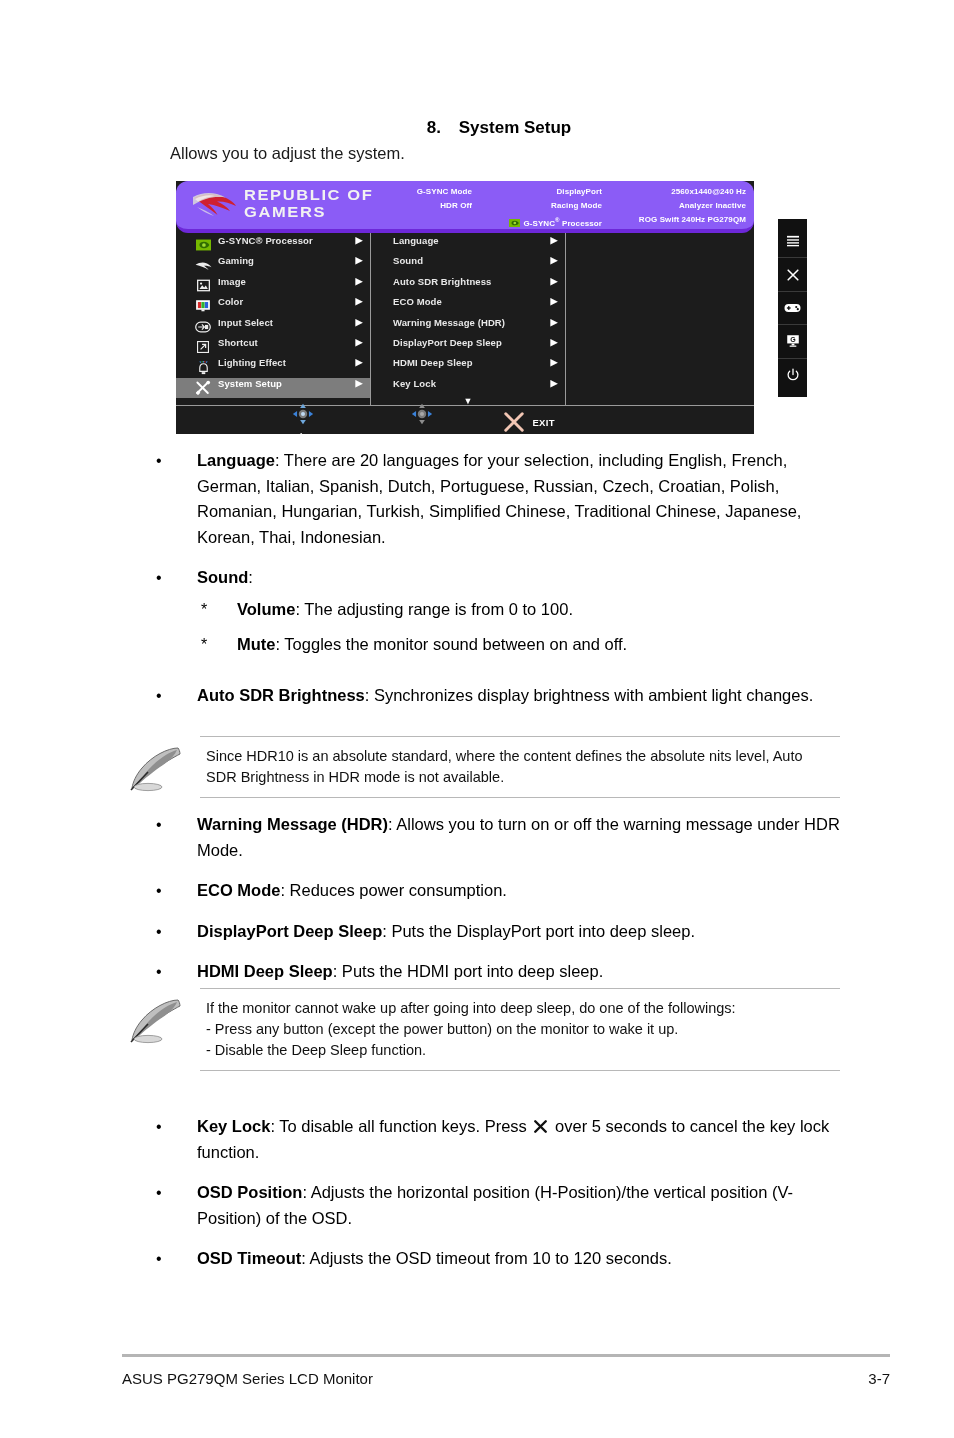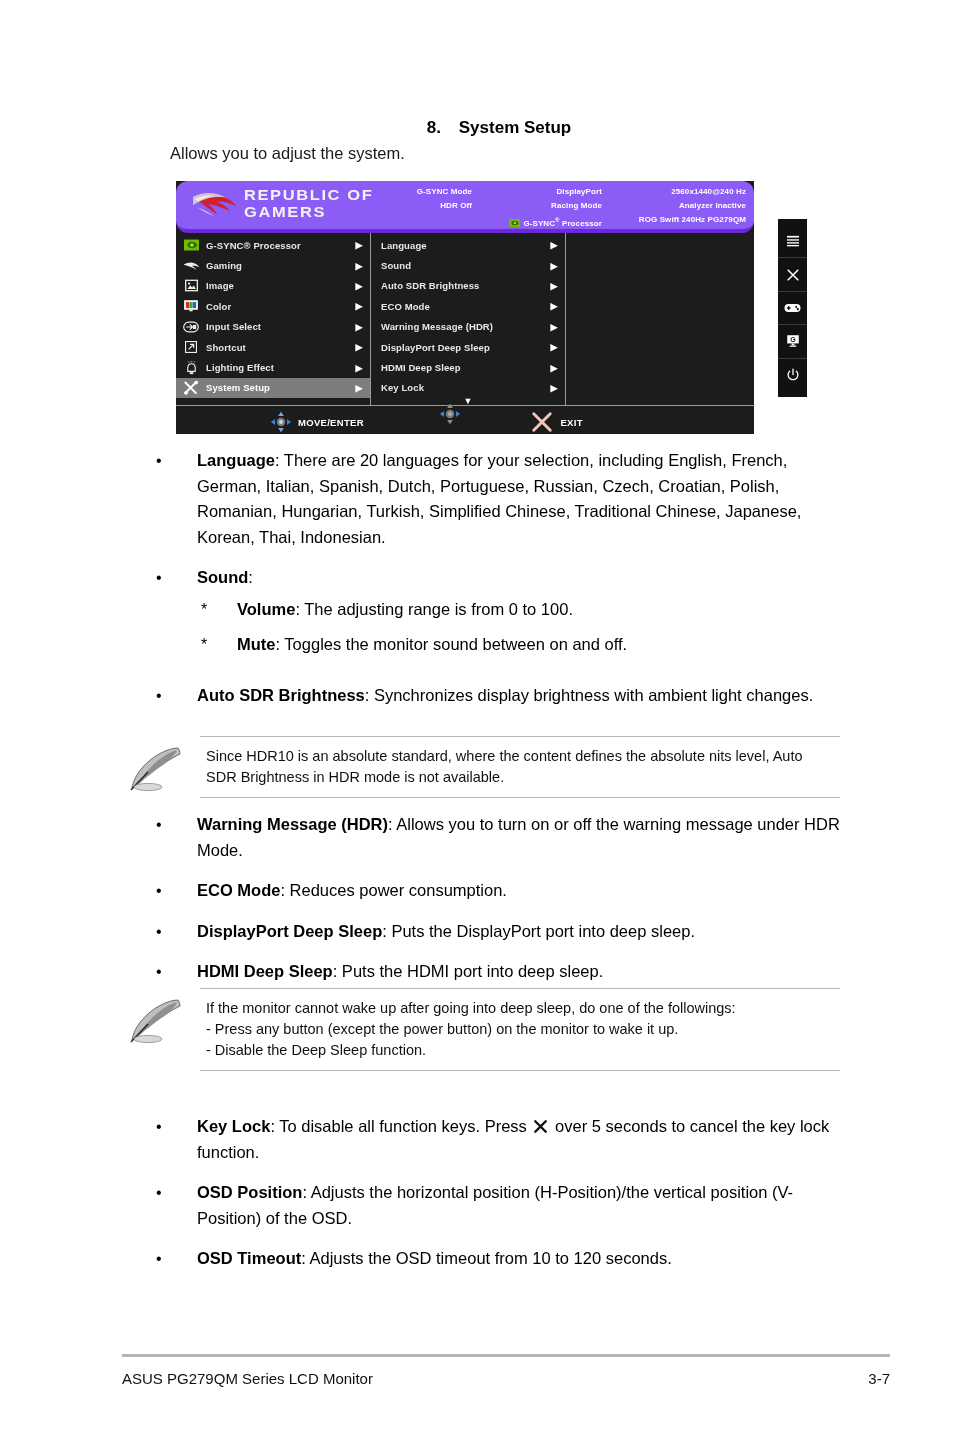--- a/index.html
+++ b/index.html
@@ -133,26 +133,26 @@
     border-right: 1px solid #9a9a9a;
     padding-top: 2px;
   }
   .col-right {
     flex: 1;
   }
   .menu-item {
     position: relative;
     height: 20.4px;
     display: flex;
-    align-items: center;
     font-size: 9.5px;
     font-weight: bold;
     color: #e8e8e8;
     letter-spacing: 0.1px;
     white-space: nowrap;
+    padding-left: 12px;
   }
   .menu-item.selected { background: #7d7d7d; color: #ffffff; }
   .mi-icon {
     width: 30px;
     display: flex;
     justify-content: center;
     align-items: center;
   }
   .mi-icon svg { display: block; }
   .mi-label { flex: 1; }
@@ -177,21 +177,21 @@
     position: relative;
     height: 32px;
     border-top: 1px solid #9a9a9a;
     display: flex;
     align-items: center;
     font-size: 9.5px;
     font-weight: bold;
     letter-spacing: 0.3px;
   }
   .nav-group { display: flex; align-items: center; gap: 6px; }
-  .nav-group.g1 { margin-left: 94px; }
+  .nav-group.g1 { margin-left: 94px; flex-direction: column; }
   .nav-group.g2 { margin-left: 72px; flex-direction: column; }
   .nav-group.g3 { margin-left: 66px; }
   .joy { width: 22px; height: 22px; }
   .x-mark { width: 24px; height: 22px; }
 
   
   .btn-col {
     position: absolute;
     left: 778px;
     top: 219px;

